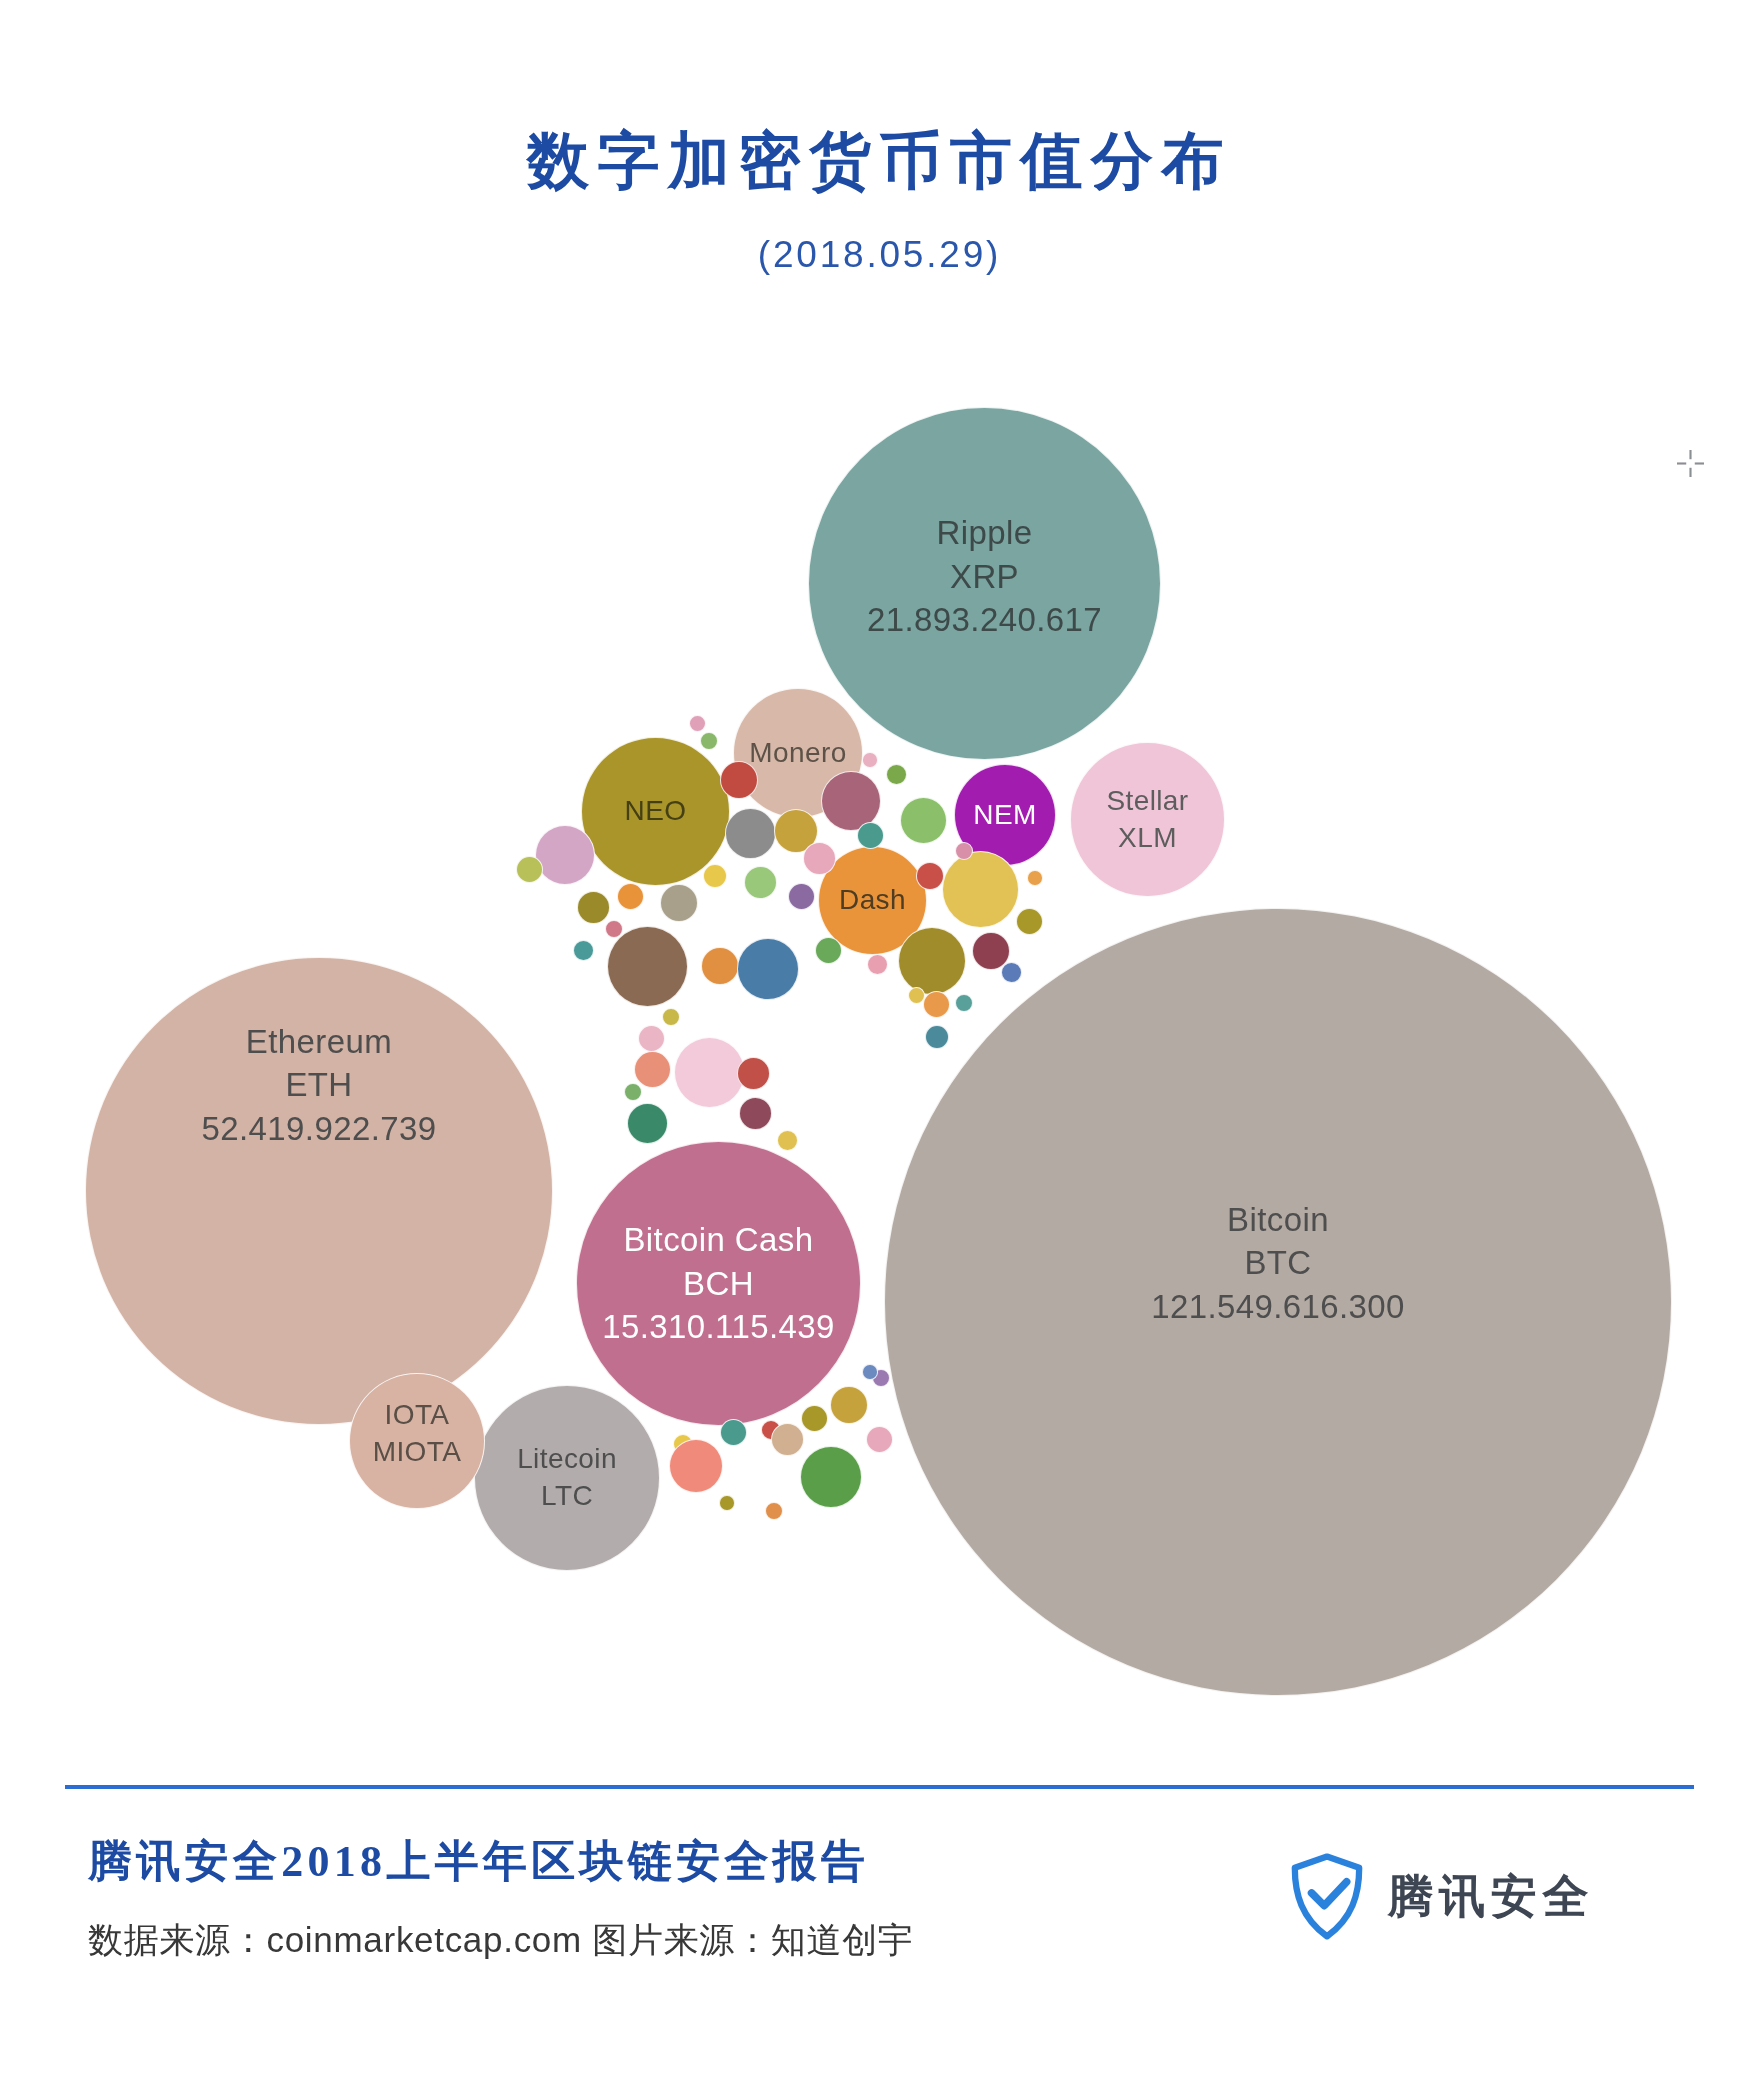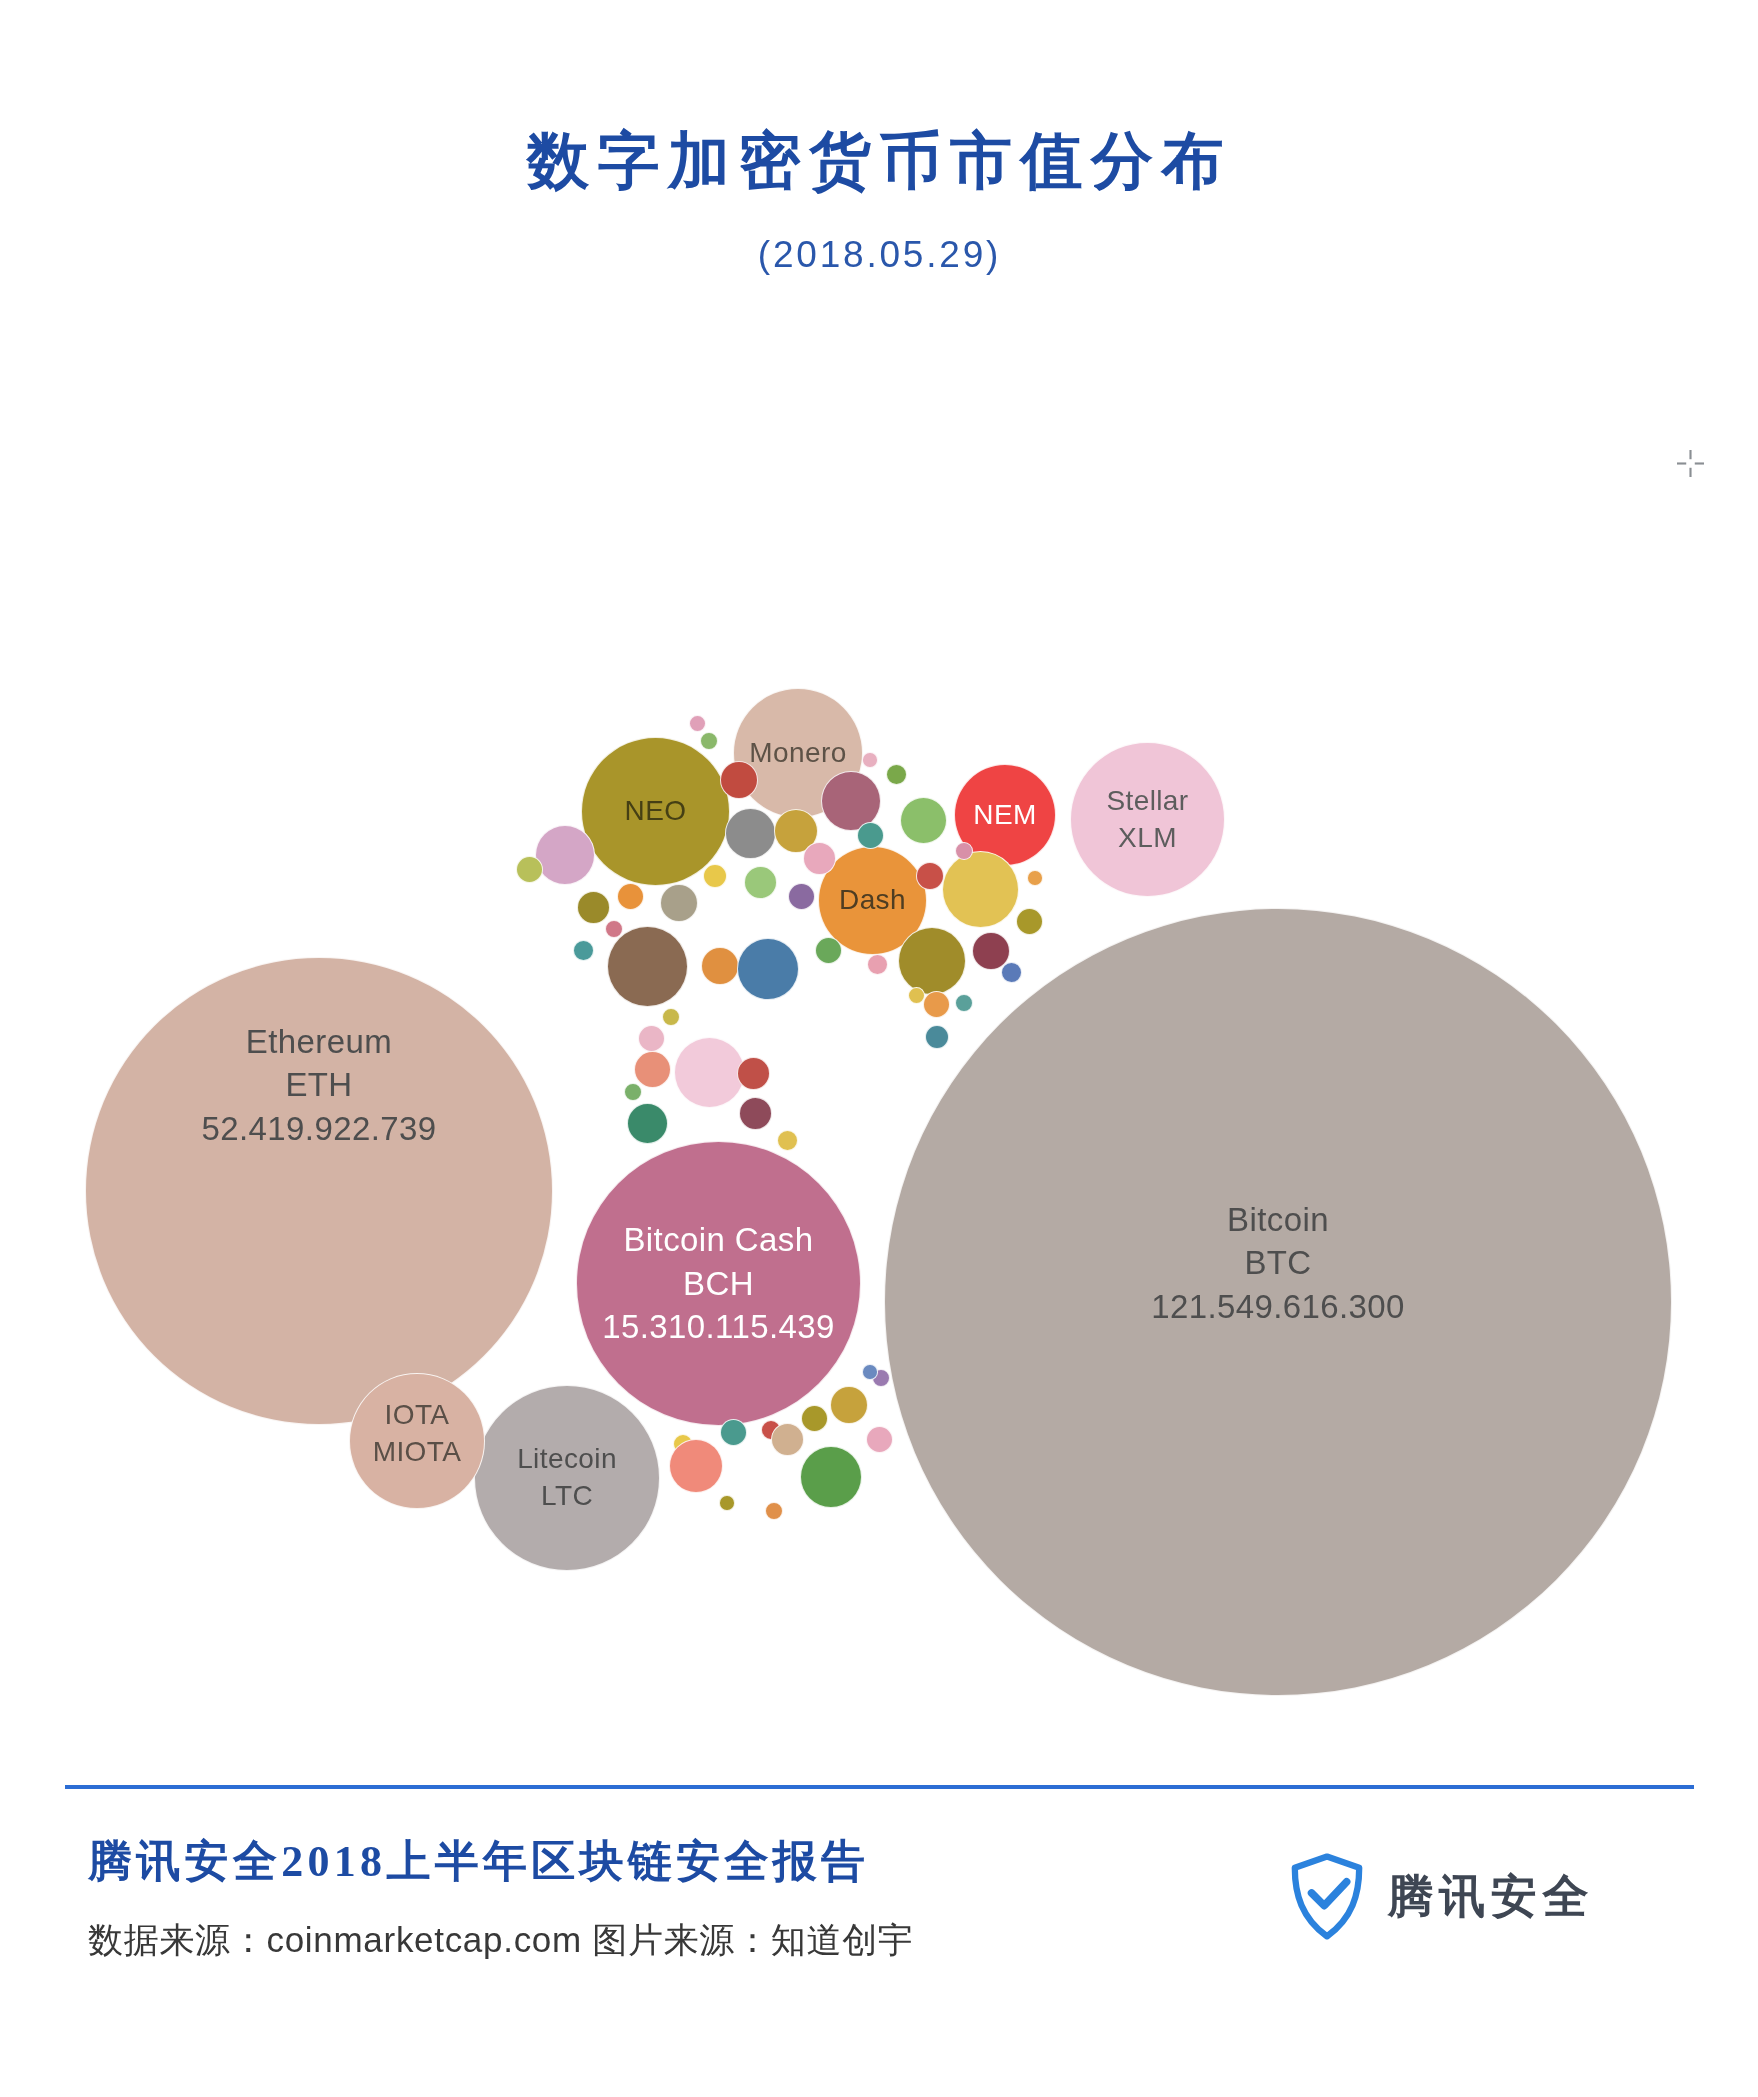--- a/index.html
+++ b/index.html
@@ -74,20 +74,27 @@
           <div>121.549.616.300</div>
         </div>
       </div>
       <div class="bubble" style="left: 85px; top: 957px; height: 468px; width: 468px; background: rgb(211, 179, 165);">
         <div class="bubble-label lg" style="color: rgb(78, 78, 78); transform: translateY(-106px);">
           <div>Ethereum</div>
           <div>ETH</div>
           <div>52.419.922.739</div>
         </div>
       </div>
+      <div class="bubble" style="left: 808px; top: 407px; height: 353px; width: 353px; background: rgb(122, 165, 161);">
+        <div class="bubble-label lg" style="color: rgb(61, 74, 73); transform: translateY(-7px);">
+          <div>Ripple</div>
+          <div>XRP</div>
+          <div>21.893.240.617</div>
+        </div>
+      </div>
       <div class="bubble" style="left: 576px; top: 1141px; height: 285px; width: 285px; background: rgb(192, 111, 142);">
         <div class="bubble-label lg" style="color: rgb(255, 255, 255);">
           <div>Bitcoin Cash</div>
           <div>BCH</div>
           <div>15.310.115.439</div>
         </div>
       </div>
       <div class="bubble" style="left: 474px; top: 1385px; height: 186px; width: 186px; background: rgb(179, 172, 172);">
         <div class="bubble-label" style="color: rgb(78, 78, 78);">
           <div>Litecoin</div>
@@ -114,21 +121,21 @@
       <div class="bubble" style="left: 733px; top: 688px; height: 130px; width: 130px; background: rgb(216, 185, 169);">
         <div class="bubble-label" style="color: rgb(93, 82, 71);">
           <div>Monero</div>
         </div>
       </div>
       <div class="bubble" style="left: 818px; top: 846px; height: 109px; width: 109px; background: rgb(233, 148, 58);">
         <div class="bubble-label" style="color: rgb(78, 61, 34);">
           <div>Dash</div>
         </div>
       </div>
-      <div class="bubble" style="left: 954px; top: 764px; height: 102px; width: 102px; background: #ef4444; align-items: center;">
+      <div class="bubble" style="left: 954px; top: 764px; height: 102px; width: 102px; background: #a21caf; align-items: center;">
         <div class="bubble-label" style="color: rgb(255, 255, 255);">
           <div>NEM</div>
         </div>
       </div>
       <div class="bubble" style="left: 720px; top: 761px; height: 38px; width: 38px; background: rgb(193, 75, 64);"></div>
       <div class="bubble" style="left: 725px; top: 808px; height: 51px; width: 51px; background: rgb(140, 140, 140);"></div>
       <div class="bubble" style="left: 774px; top: 809px; height: 44px; width: 44px; background: rgb(198, 162, 60);"></div>
       <div class="bubble" style="left: 821px; top: 771px; height: 60px; width: 60px; background: rgb(168, 100, 120);"></div>
       <div class="bubble" style="left: 886px; top: 764px; height: 21px; width: 21px; background: rgb(122, 168, 74);"></div>
       <div class="bubble" style="left: 900px; top: 797px; height: 47px; width: 47px; background: rgb(139, 191, 106);"></div>

